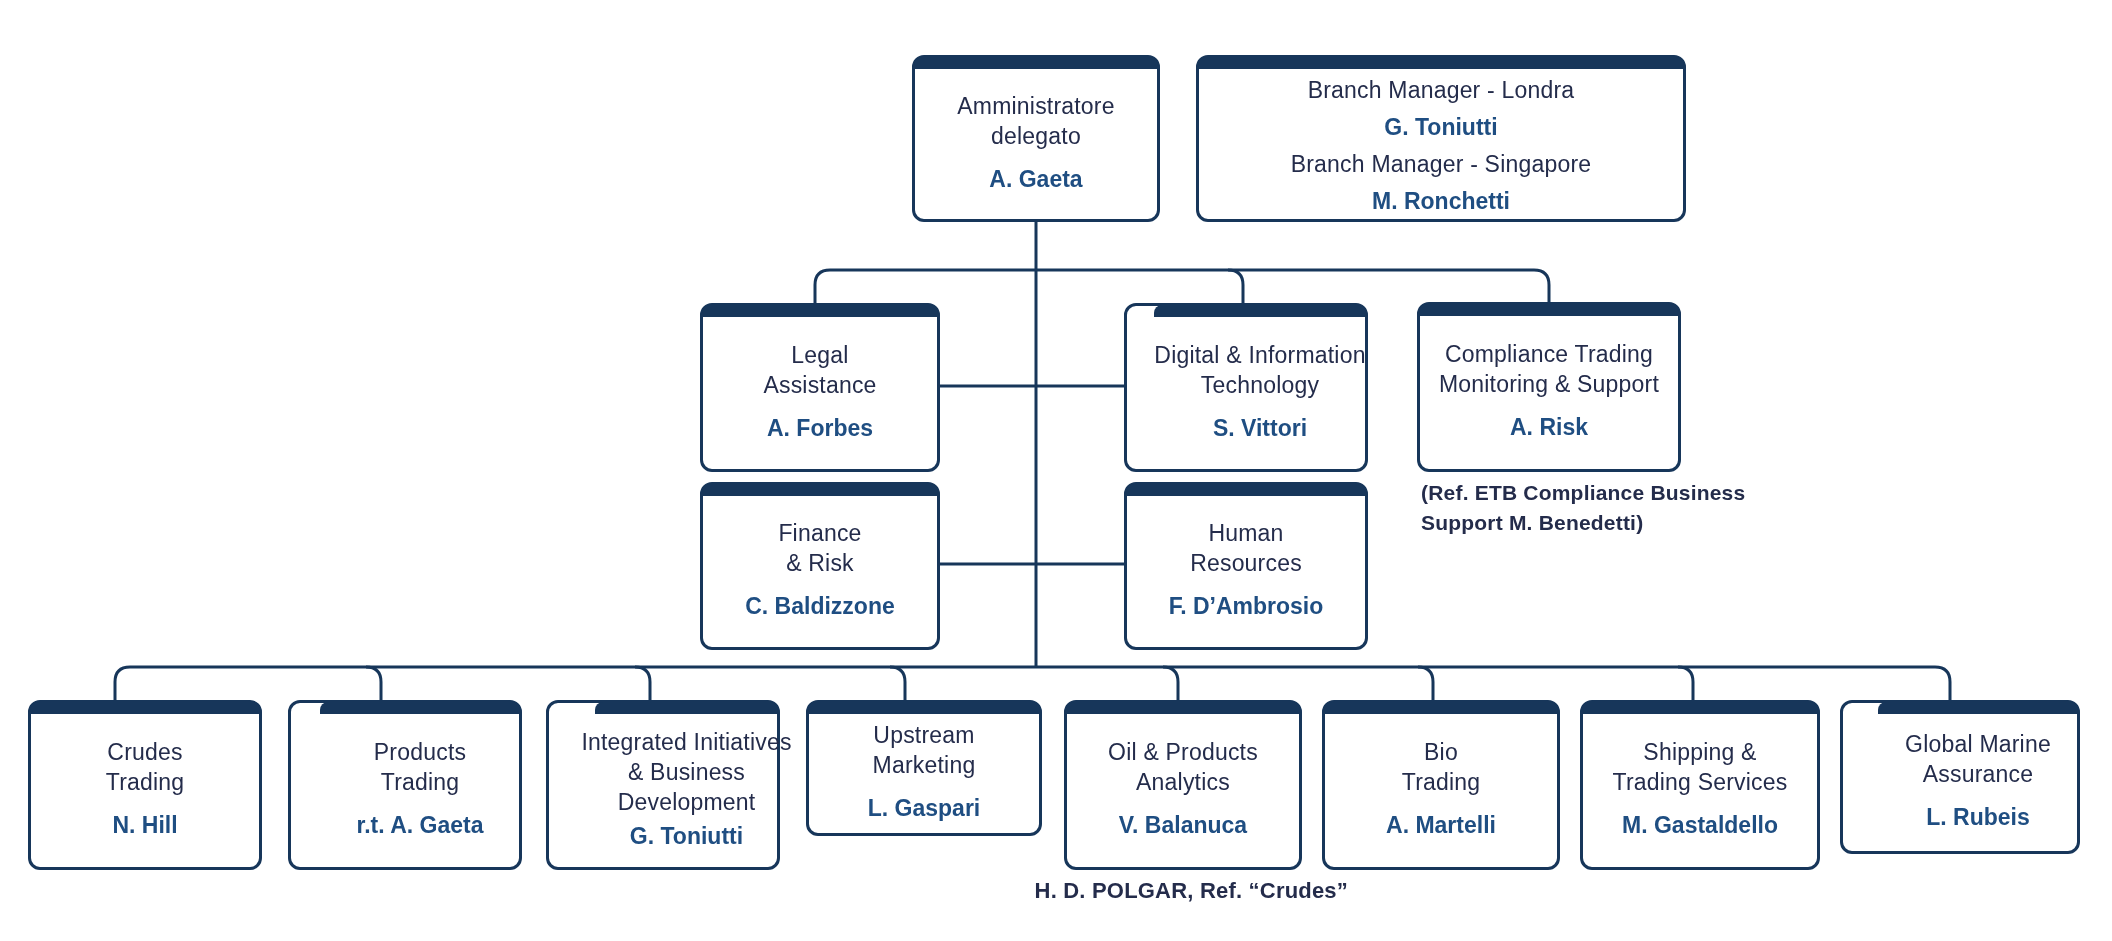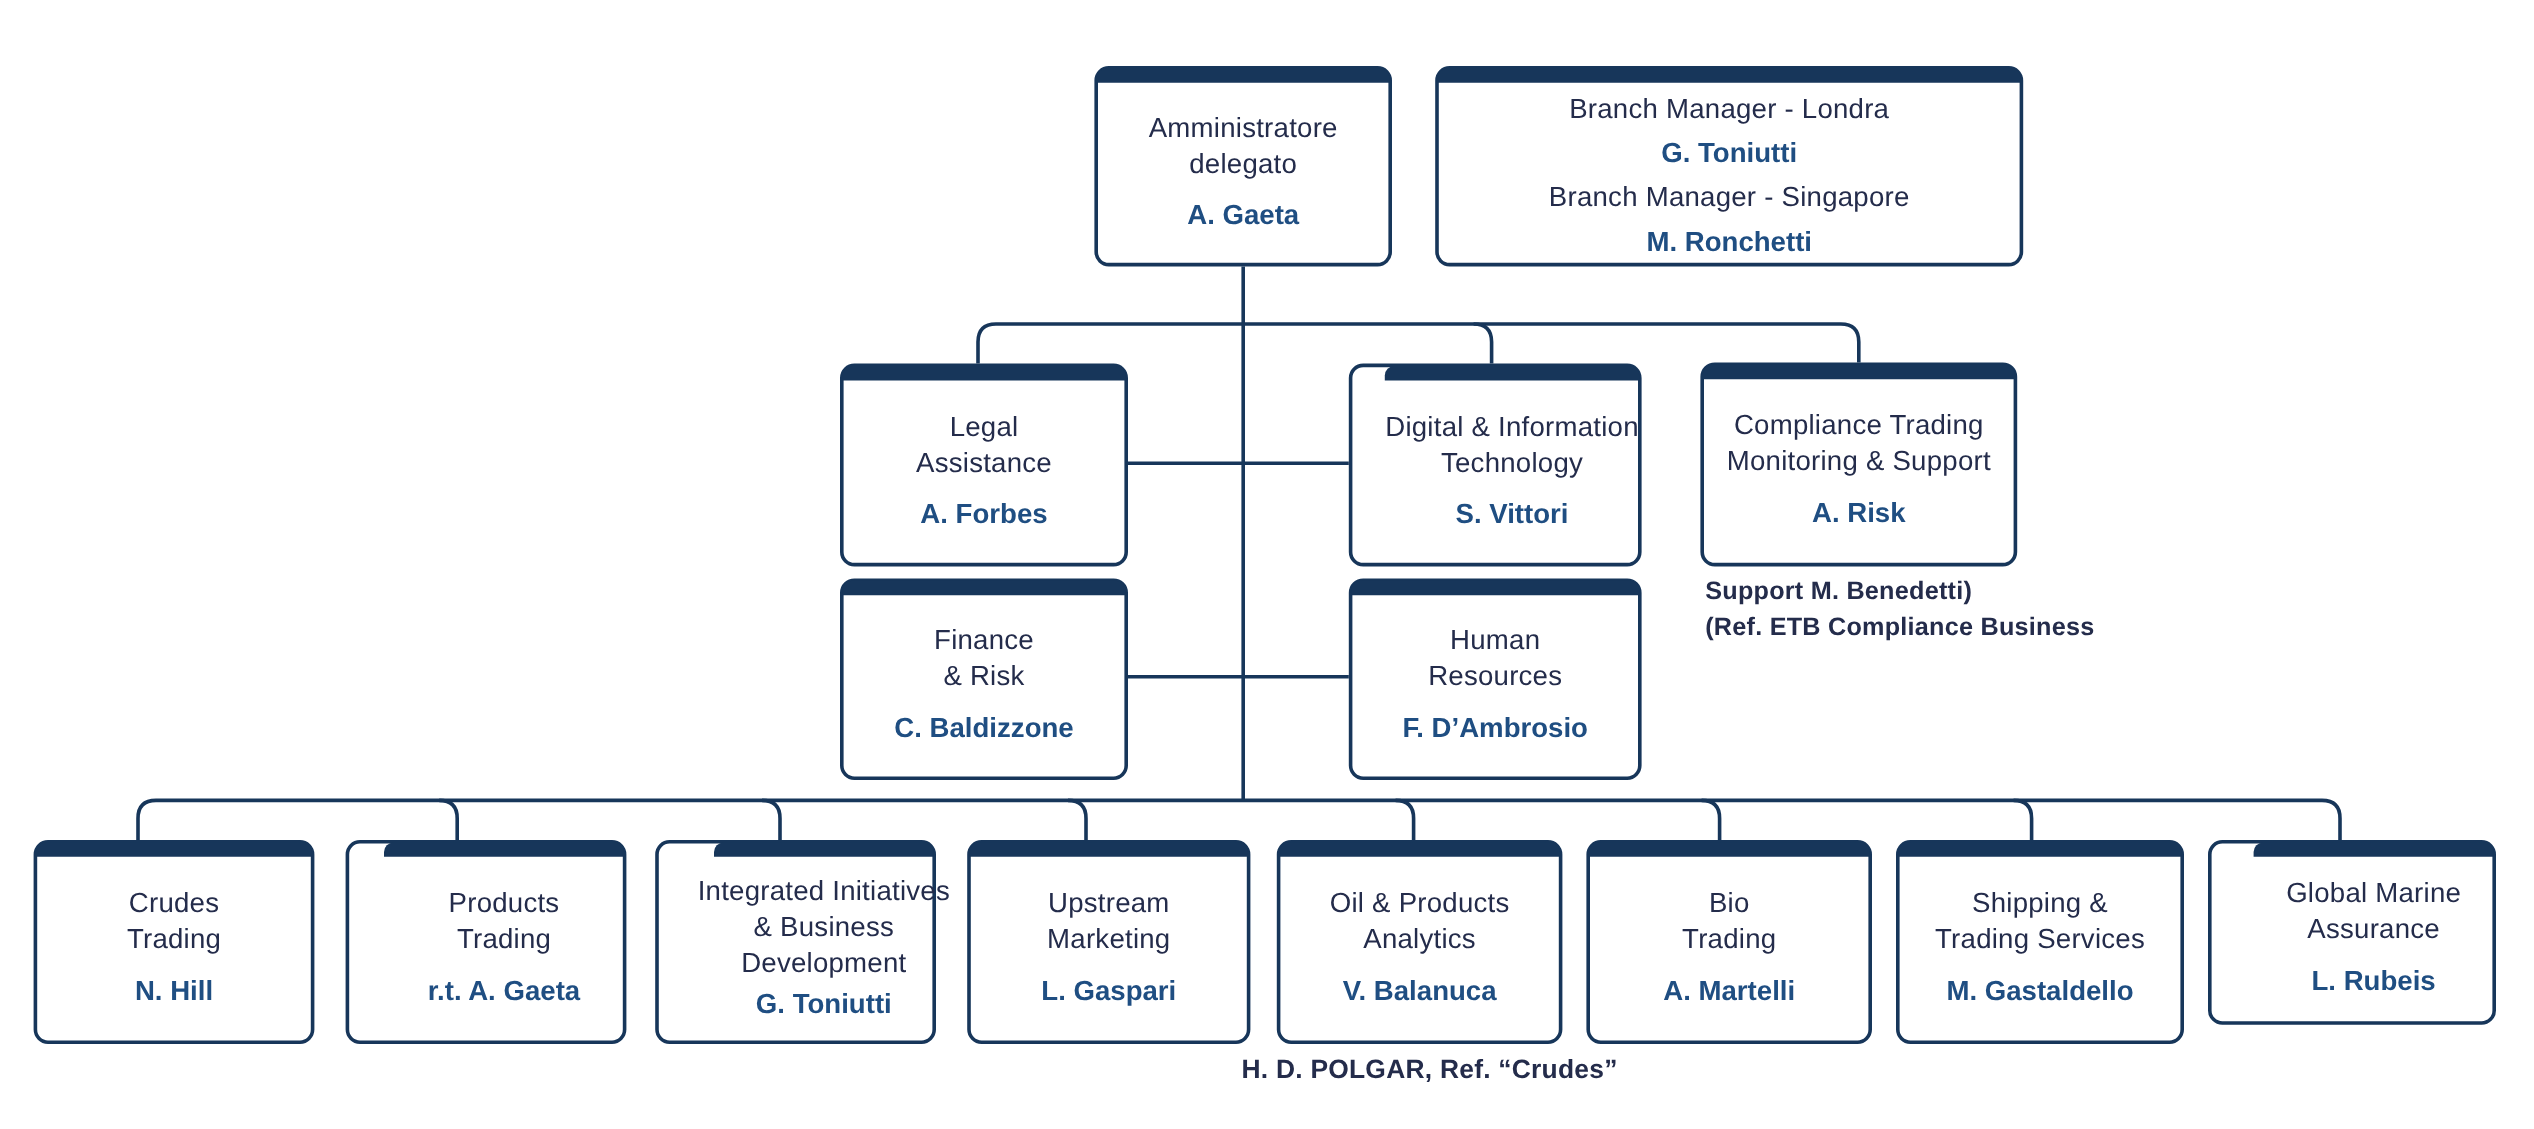--- a/index.html
+++ b/index.html
@@ -121,22 +121,22 @@
     <div class="content">
       <div class="title">
         <span>Compliance Trading</span>
         <span>Monitoring &amp; Support</span>
       </div>
       <div class="name">A. Risk</div>
     </div>
   </div>
 
   <div class="note" style="left:1421px;top:478px;">
+    <span>(Ref. ETB Compliance Business</span>
     <span>Support M. Benedetti)</span>
-    <span>(Ref. ETB Compliance Business</span>
   </div>
 
   <div class="box" style="left:700px;top:482px;width:240px;height:168px;">
     <div class="bar"></div>
     <div class="content">
       <div class="title">
         <span>Finance</span>
         <span>&amp; Risk</span>
       </div>
       <div class="name">C. Baldizzone</div>
@@ -181,21 +181,21 @@
     <div class="content" style="gap:6px;">
       <div class="title">
         <span>Integrated Initiatives</span>
         <span>&amp; Business</span>
         <span>Development</span>
       </div>
       <div class="name">G. Toniutti</div>
     </div>
   </div>
 
-  <div class="box" style="left:806px;top:700px;width:236px;height:170px;">
+  <div class="box" style="left:806px;top:700px;width:236px;height:136px;">
     <div class="bar"></div>
     <div class="content">
       <div class="title">
         <span>Upstream</span>
         <span>Marketing</span>
       </div>
       <div class="name">L. Gaspari</div>
     </div>
   </div>
 

